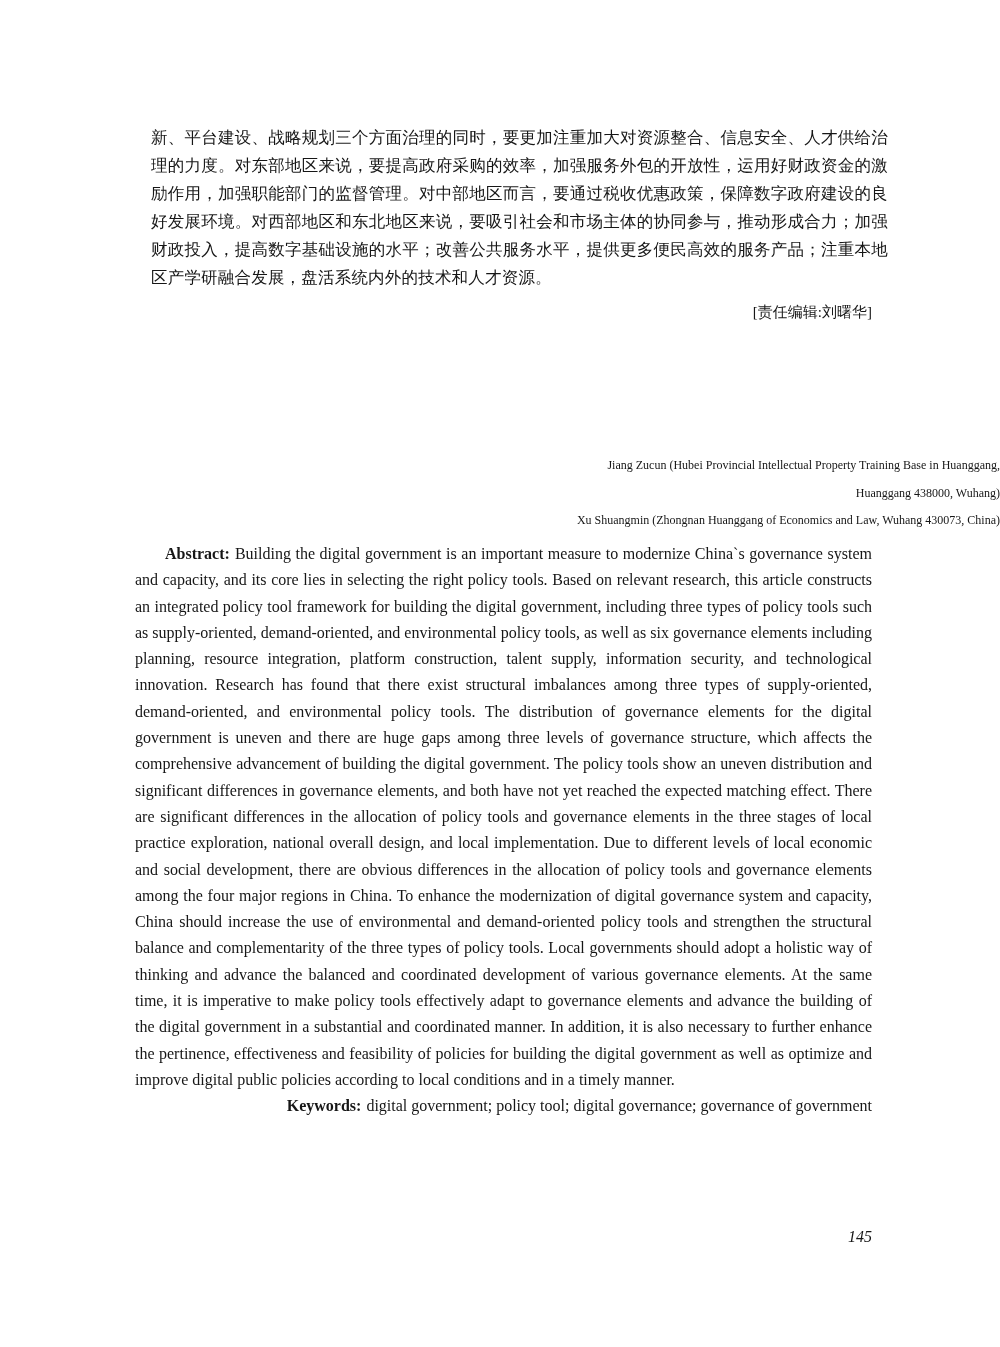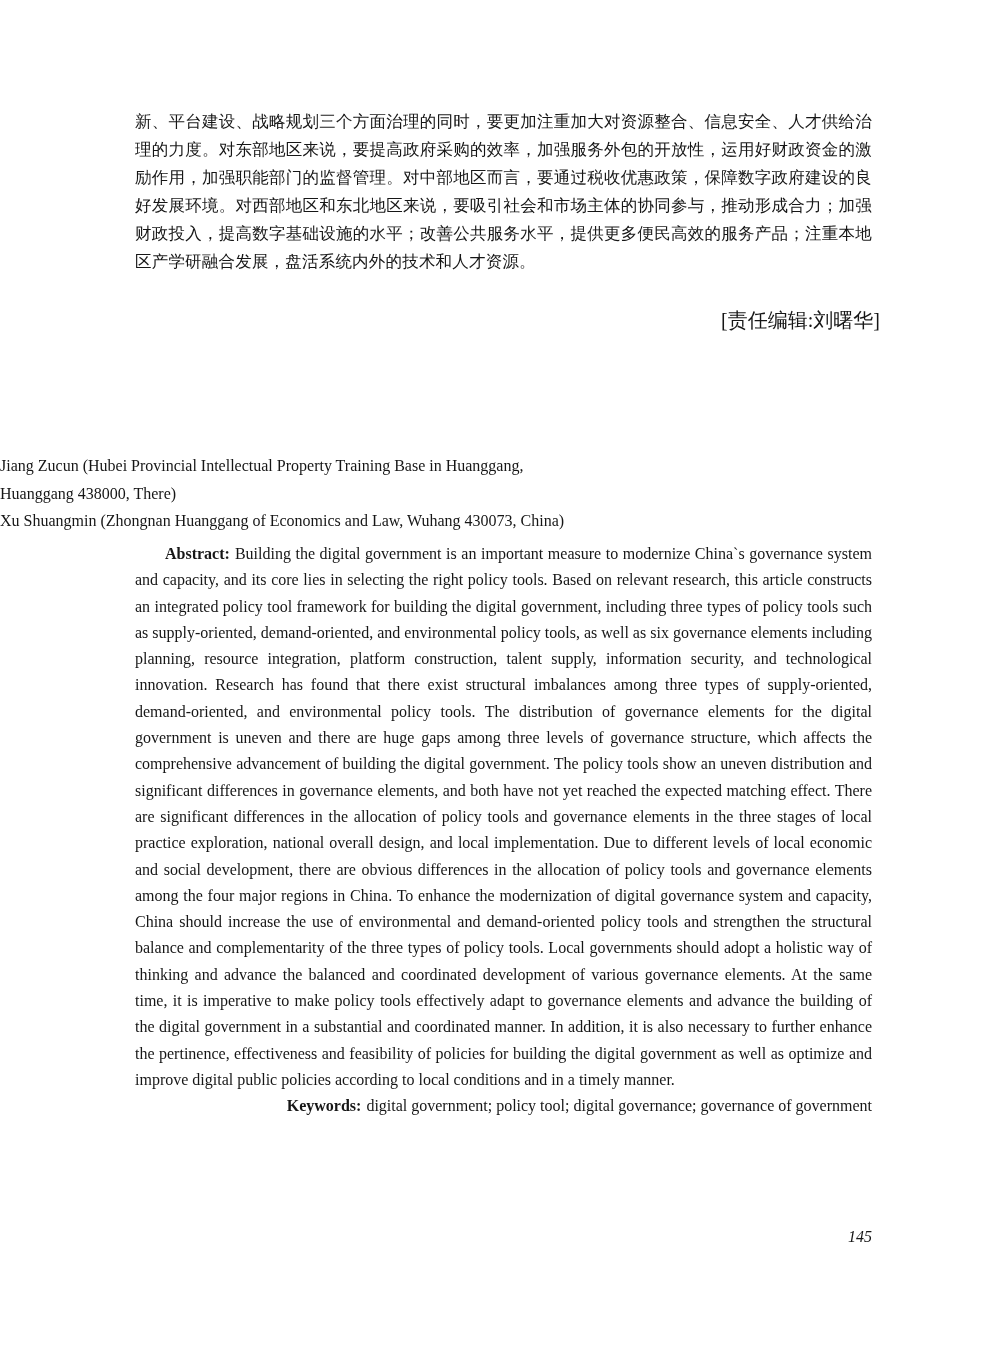--- a/index.html
+++ b/index.html
@@ -18,55 +18,55 @@
     width: 1000px;
     height: 1347px;
     background: #ffffff;
     overflow: hidden;
   }
   .cn-paragraph {
     position: absolute;
     top: 108px;
     left: 135px;
     width: 737px;
-    margin: 0;
+    margin: 16px;
     font-size: 16.5px;
     line-height: 28px;
     text-align: justify;
     letter-spacing: 0.2px;
   }
   .editor-credit {
     position: absolute;
     top: 300px;
     left: 135px;
     width: 737px;
-    margin: 8px;
-    font-size: 20px;
+    margin: 0;
+    font-size: 15px;
     line-height: 24px;
     text-align: right;
   }
   .article-title {
     position: absolute;
     top: 372px;
     left: 0;
     width: 1000px;
     margin: 0;
     font-size: 21px;
     font-weight: bold;
     line-height: 36px;
     text-align: center;
   }
   .authors {
     position: absolute;
     top: 452px;
     left: 0;
     width: 1000px;
-    font-size: 16px;
+    font-size: 12px;
     line-height: 27.5px;
-    text-align: left;
+    text-align: right;
   }
   .abstract-block {
     position: absolute;
     top: 541px;
     left: 135px;
     width: 737px;
   }
   .abstract-block p {
     margin: 0;
     font-size: 16px;
@@ -92,21 +92,21 @@
 
 <div class="page">
 
   <p class="cn-paragraph">新、平台建设、战略规划三个方面治理的同时，要更加注重加大对资源整合、信息安全、人才供给治理的力度。对东部地区来说，要提高政府采购的效率，加强服务外包的开放性，运用好财政资金的激励作用，加强职能部门的监督管理。对中部地区而言，要通过税收优惠政策，保障数字政府建设的良好发展环境。对西部地区和东北地区来说，要吸引社会和市场主体的协同参与，推动形成合力；加强财政投入，提高数字基础设施的水平；改善公共服务水平，提供更多便民高效的服务产品；注重本地区产学研融合发展，盘活系统内外的技术和人才资源。</p>
 
   <div class="editor-credit">[责任编辑:刘曙华]</div>
 
 
   <div class="authors">
     <div>Jiang Zucun (Hubei Provincial Intellectual Property Training Base in Huanggang,</div>
-    <div>Huanggang 438000, There)</div>
+    <div>Huanggang 438000, Wuhang)</div>
     <div>Xu Shuangmin (Zhongnan Huanggang of Economics and Law, Wuhang 430073, China)</div>
   </div>
 
   <div class="abstract-block">
     <p class="abstract"><span class="lbl">Abstract:</span><span>Building the digital government is an important measure to modernize China`s governance system and capacity, and its core lies in selecting the right policy tools. Based on relevant research, this article constructs an integrated policy tool framework for building the digital government, including three types of policy tools such as supply-oriented, demand-oriented, and environmental policy tools, as well as six governance elements including planning, resource integration, platform construction, talent supply, information security, and technological innovation. Research has found that there exist structural imbalances among three types of supply-oriented, demand-oriented, and environmental policy tools. The distribution of governance elements for the digital government is uneven and there are huge gaps among three levels of governance structure, which affects the comprehensive advancement of building the digital government. The policy tools show an uneven distribution and significant differences in governance elements, and both have not yet reached the expected matching effect. There are significant differences in the allocation of policy tools and governance elements in the three stages of local practice exploration, national overall design, and local implementation. Due to different levels of local economic and social development, there are obvious differences in the allocation of policy tools and governance elements among the four major regions in China. To enhance the modernization of digital governance system and capacity, China should increase the use of environmental and demand-oriented policy tools and strengthen the structural balance and complementarity of the three types of policy tools. Local governments should adopt a holistic way of thinking and advance the balanced and coordinated development of various governance elements. At the same time, it is imperative to make policy tools effectively adapt to governance elements and advance the building of the digital government in a substantial and coordinated manner. In addition, it is also necessary to further enhance the pertinence, effectiveness and feasibility of policies for building the digital government as well as optimize and improve digital public policies according to local conditions and in a timely manner.</span></p>
     <p class="keywords"><span class="lbl">Keywords:</span><span>digital government; policy tool; digital governance; governance of government</span></p>
   </div>
 
   <div class="page-number">145</div>
 

